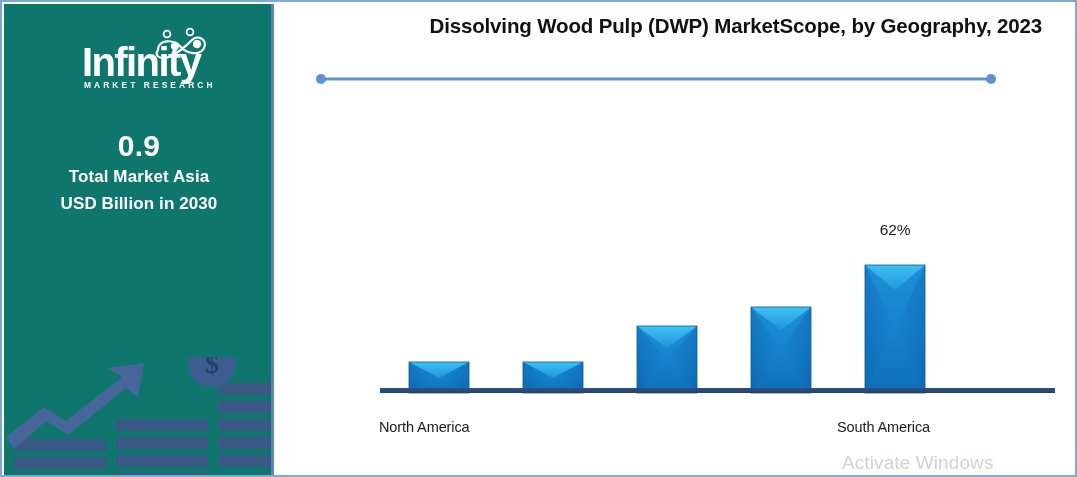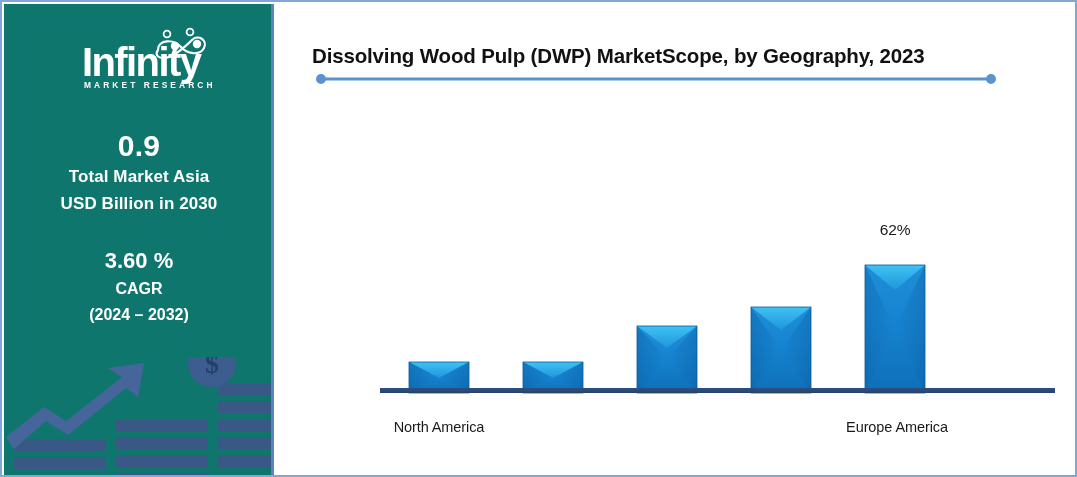--- a/index.html
+++ b/index.html
@@ -51,23 +51,23 @@
 
   #decor { position:absolute; left:0; bottom:0; width:270px; height:120px; }
 
   
   #chart-area {
     position:absolute; left:275px; top:2px;
     width:800px; height:473px;
     background:#ffffff;
   }
   #chart-title {
-    position:absolute; left:35px; top:40px; width:730px;
+    position:absolute; left:35px; top:10px; width:730px;
     font-size:20.5px; font-weight:bold; color:#111111;
-    letter-spacing:-0.15px; white-space:nowrap;
+    letter-spacing:-0.15px; white-space:nowrap;text-align:right;
   }
   #title-rule {
     position:absolute; left:38px; top:70px; width:682px; height:10px;
   }
 
   #plot {
     position:absolute; left:0px; top:95px;
     width:800px; height:300px;
   }
   #baseline {
@@ -75,21 +75,21 @@
     width:675px; height:5px;
     background:linear-gradient(to bottom,#2d4f80 0%,#2a4a78 55%,#24406a 100%);
   }
   .bar-label {
     position:absolute; left:0; width:100%;
     font-size:15.5px; color:#1a1a1a; text-align:center;
     letter-spacing:-0.1px;
   }
   .cat-label {
     position:absolute; top:414px;
-    font-size:14.5px; color:#1a1a1a; text-align:center;
+    font-size:14.5px; color:#1a1a1a; text-align:left;
     line-height:1.3; letter-spacing:-0.1px;
   }
 
   #watermark {
     position:absolute; left:840px; top:450px;
     font-size:19px; color:#cfd2d6; letter-spacing:.1px;
     white-space:nowrap;
   }
 </style>
 </head>
@@ -114,25 +114,20 @@
         <text x="30" y="68" font-family="Liberation Sans, sans-serif" font-size="8.4" font-weight="bold" fill="#ffffff" letter-spacing="3.1">MARKET RESEARCH</text>
       </svg>
     </div>
 
     <div id="stat-block-1">
       <div class="big-number">0.9</div>
       <div class="stat-line">Total Market Asia</div>
       <div class="stat-line">USD Billion in 2030</div>
     </div>
 
-    <div id="stat-block-2">
-      <div class="mid-number">3.60 %</div>
-      <div class="sub-line">CAGR</div>
-      <div class="sub-line">(2024 – 2032)</div>
-    </div>
 
     <svg id="decor" viewBox="0 0 270 120" preserveAspectRatio="none">
       <g fill="#3a5886">
 
         <rect x="10" y="82" width="92" height="12" rx="1"></rect>
         <rect x="10" y="100" width="92" height="12" rx="1"></rect>
         <rect x="10" y="118" width="92" height="12" rx="1"></rect>
 
         <rect x="112" y="62" width="92" height="12" rx="1"></rect>
         <rect x="112" y="80" width="92" height="12" rx="1"></rect>
@@ -227,16 +222,17 @@
         </g>
       </svg>
 
       
       <div class="bar-label" style="left:558px; top:122px; width:120px;">62%</div>
     </div>
 
     <div id="baseline"></div>
 
     <div class="cat-label" style="left:102px; width:120px;">North America</div>
-    <div class="cat-label" style="left:560px; width:120px;">Europe America</div>
+    <div class="cat-label" style="left:560px; width:120px;">South America</div>
   </div>
 
+  <div id="watermark">Activate Windows</div>
 </div>
 
 </body></html>

